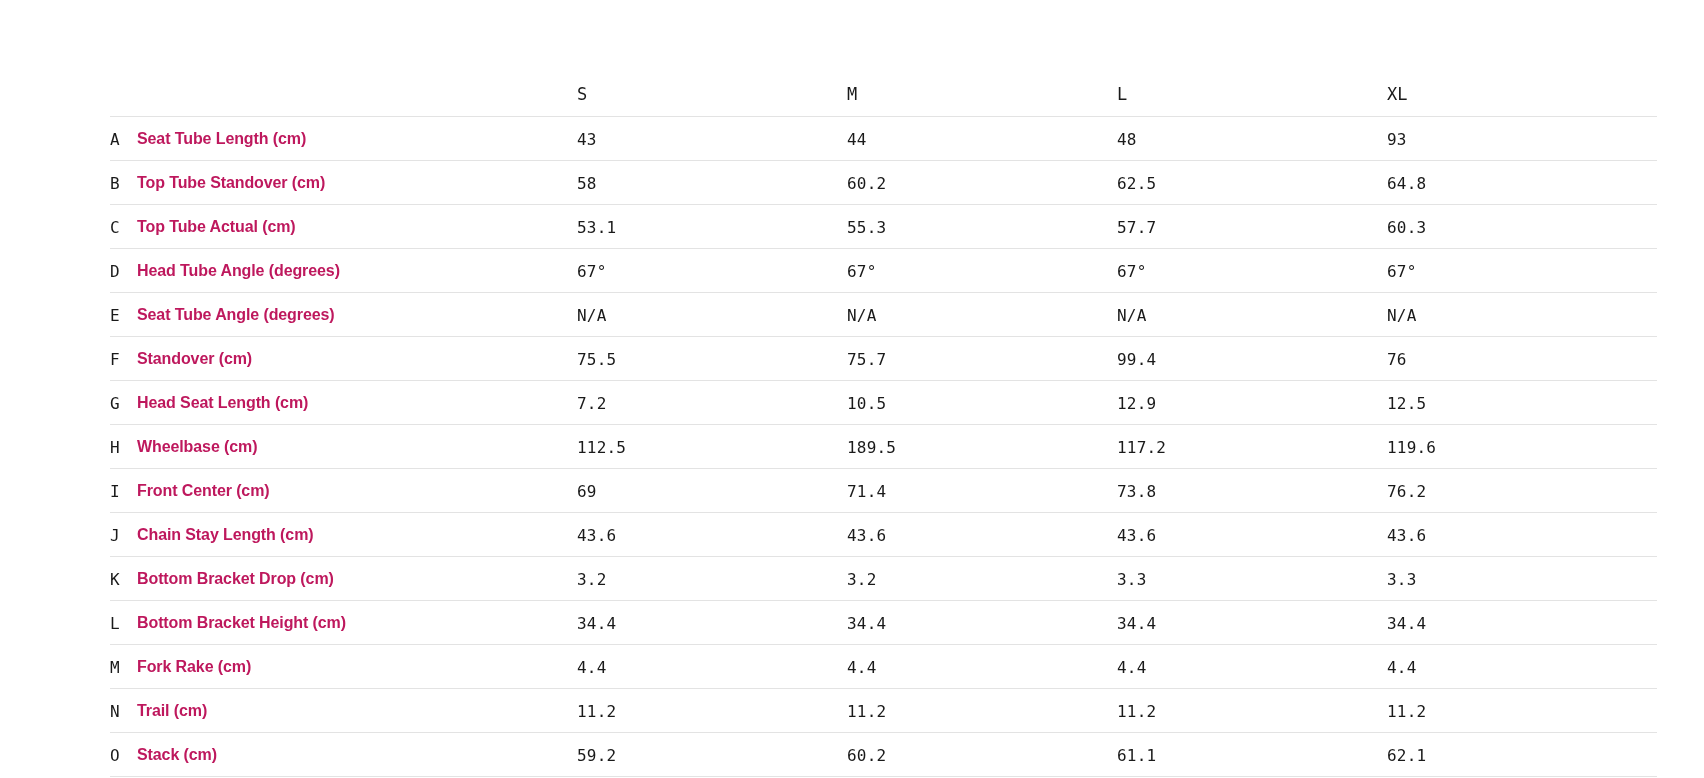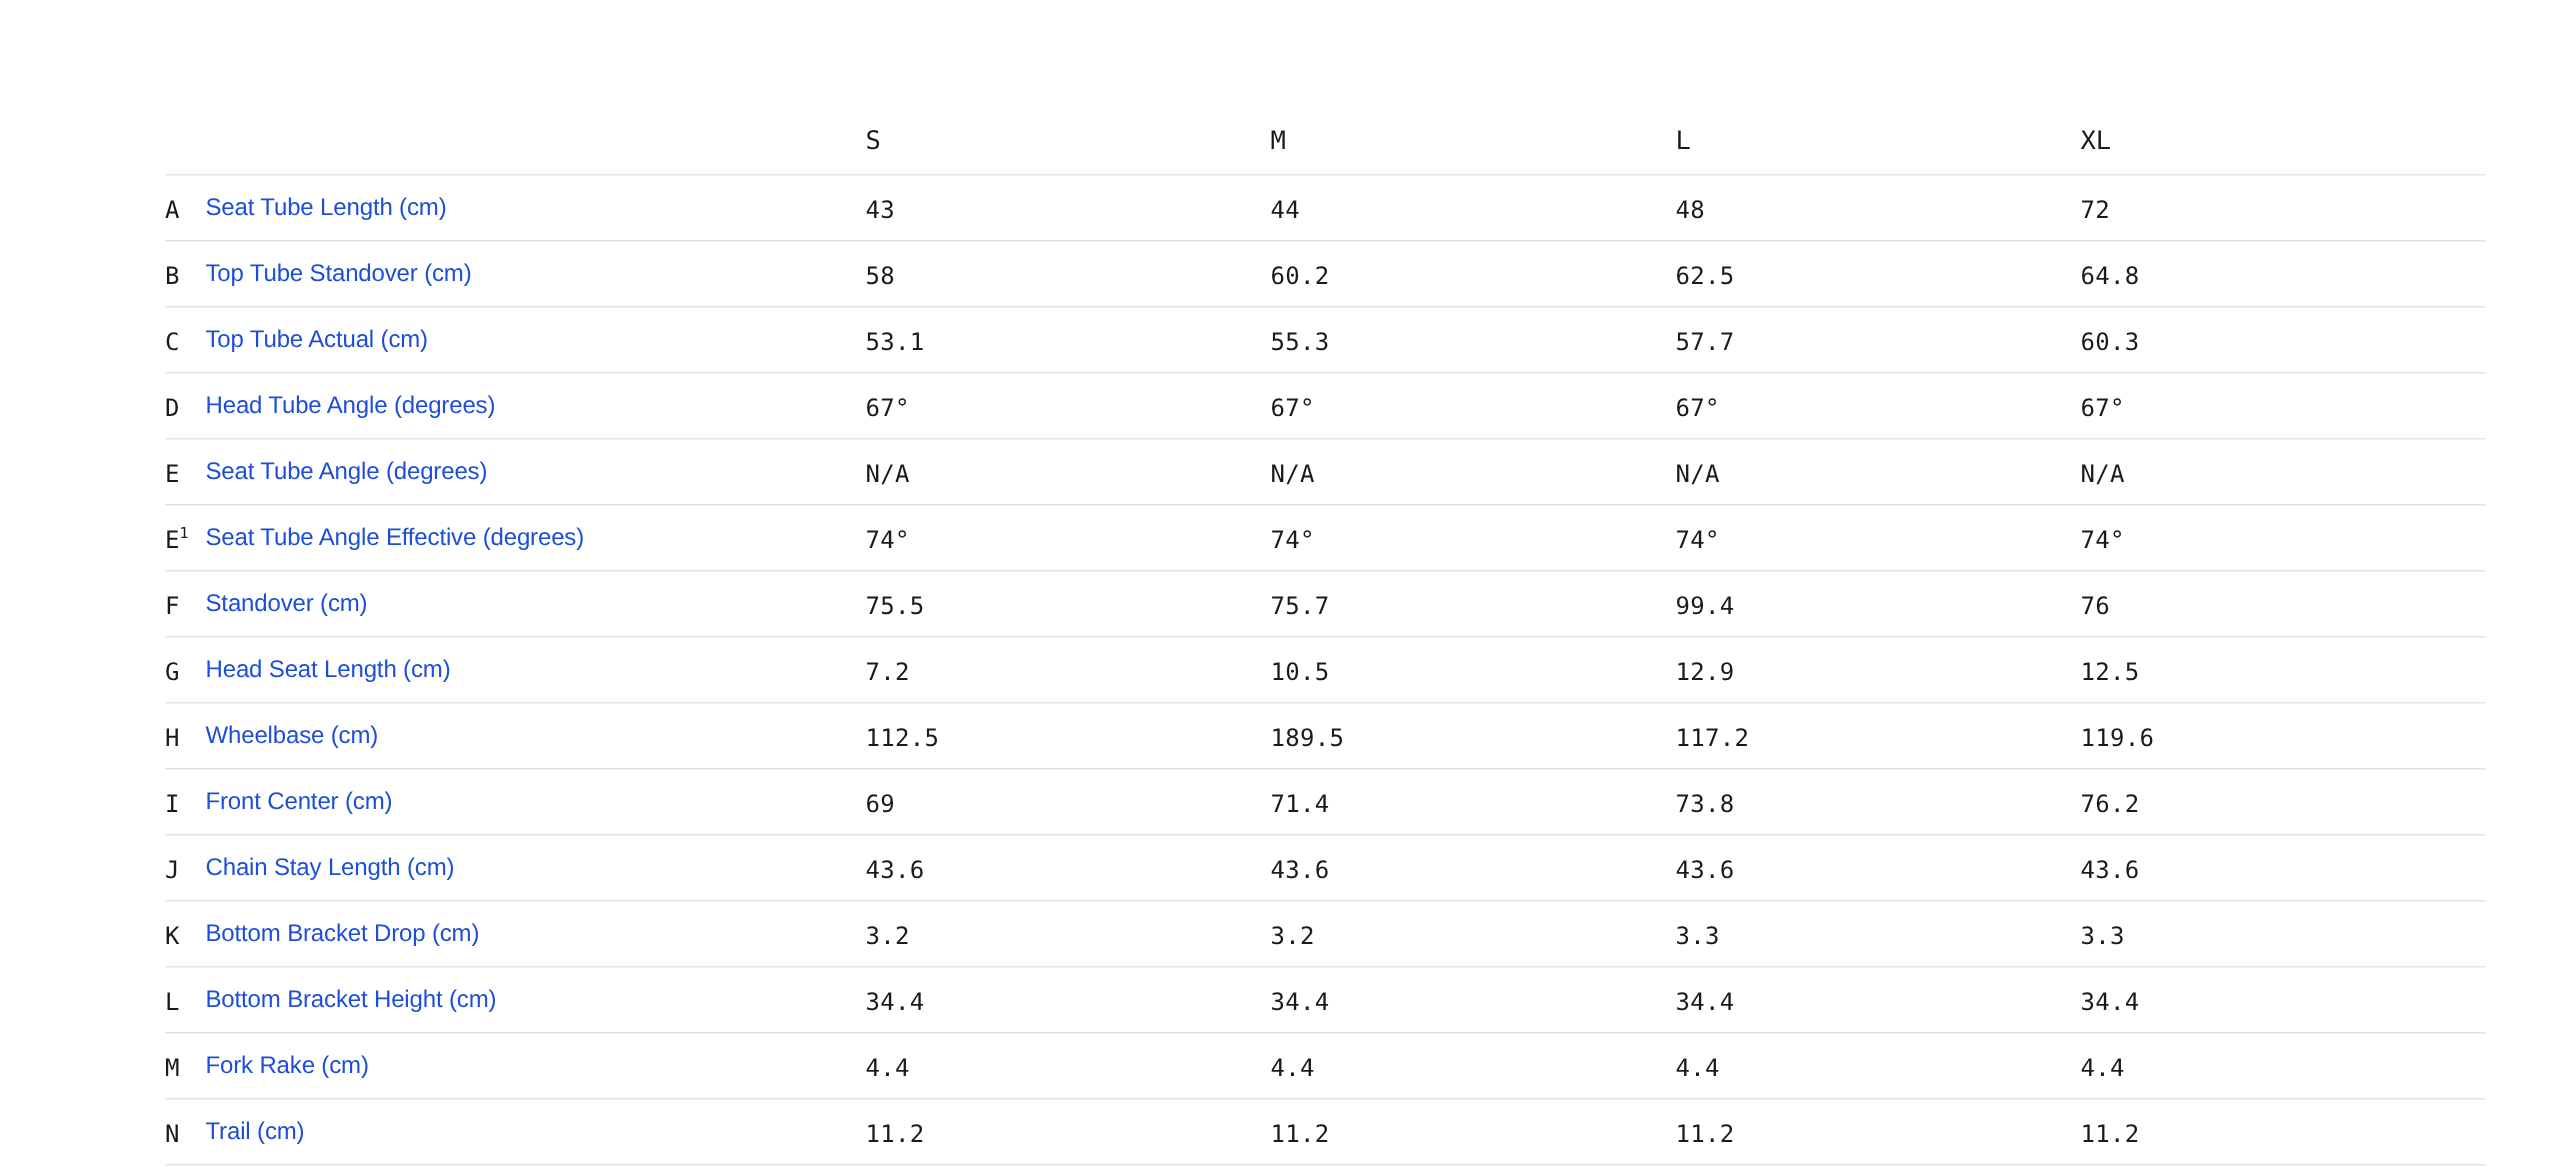--- a/index.html
+++ b/index.html
@@ -63,22 +63,22 @@
     white-space: nowrap;
   }
   .cell-key sup {
     font-size: 10px;
     vertical-align: super;
     line-height: 0;
   }
   .cell-label {
     font-family: "Liberation Sans", sans-serif;
     font-size: 16px;
-    font-weight: normal;
-    color: #1d4ed8;
+    font-weight: bold;
+    color: #be185d;
     letter-spacing: -0.1px;
     margin-top: 32px;
   }
   .cell-val {
     font-family: "DejaVu Sans Mono", monospace;
     font-size: 16px;
     color: #1a1a1a;
     letter-spacing: 0.2px;
   }
 </style>
@@ -105,21 +105,21 @@
         <th>XL</th>
       </tr>
     </thead>
     <tbody id="table-body">
         <tr>
           <td class="cell-key">A</td>
           <td class="cell-label">Seat Tube Length (cm)</td>
           <td class="cell-val">43</td>
           <td class="cell-val">44</td>
           <td class="cell-val">48</td>
-          <td class="cell-val">72</td>
+          <td class="cell-val">93</td>
         </tr>
         <tr>
           <td class="cell-key">B</td>
           <td class="cell-label">Top Tube Standover (cm)</td>
           <td class="cell-val">58</td>
           <td class="cell-val">60.2</td>
           <td class="cell-val">62.5</td>
           <td class="cell-val">64.8</td>
         </tr>
         <tr>
@@ -140,28 +140,20 @@
         </tr>
         <tr>
           <td class="cell-key">E</td>
           <td class="cell-label">Seat Tube Angle (degrees)</td>
           <td class="cell-val">N/A</td>
           <td class="cell-val">N/A</td>
           <td class="cell-val">N/A</td>
           <td class="cell-val">N/A</td>
         </tr>
         <tr>
-          <td class="cell-key">E<sup>1</sup></td>
-          <td class="cell-label">Seat Tube Angle Effective (degrees)</td>
-          <td class="cell-val">74°</td>
-          <td class="cell-val">74°</td>
-          <td class="cell-val">74°</td>
-          <td class="cell-val">74°</td>
-        </tr>
-        <tr>
           <td class="cell-key">F</td>
           <td class="cell-label">Standover (cm)</td>
           <td class="cell-val">75.5</td>
           <td class="cell-val">75.7</td>
           <td class="cell-val">99.4</td>
           <td class="cell-val">76</td>
         </tr>
         <tr>
           <td class="cell-key">G</td>
           <td class="cell-label">Head Seat Length (cm)</td>

